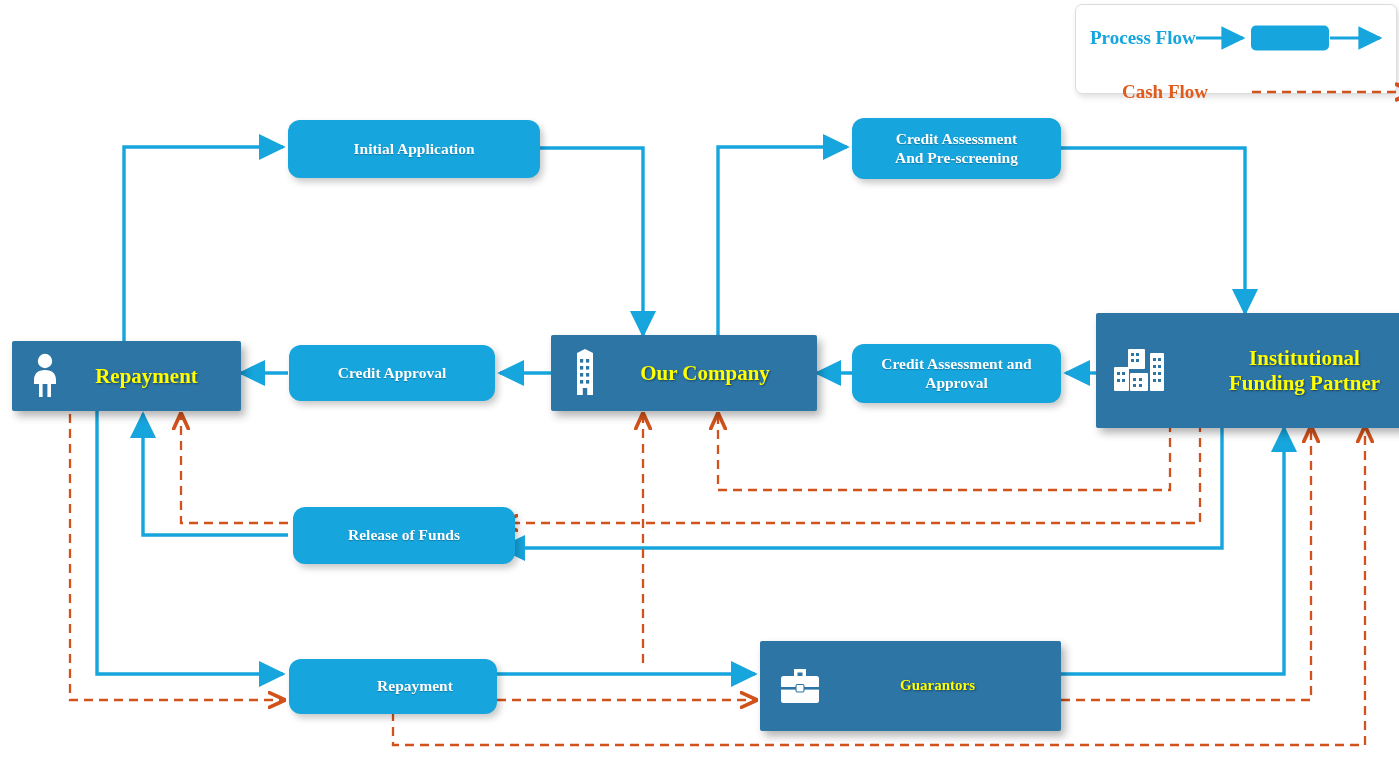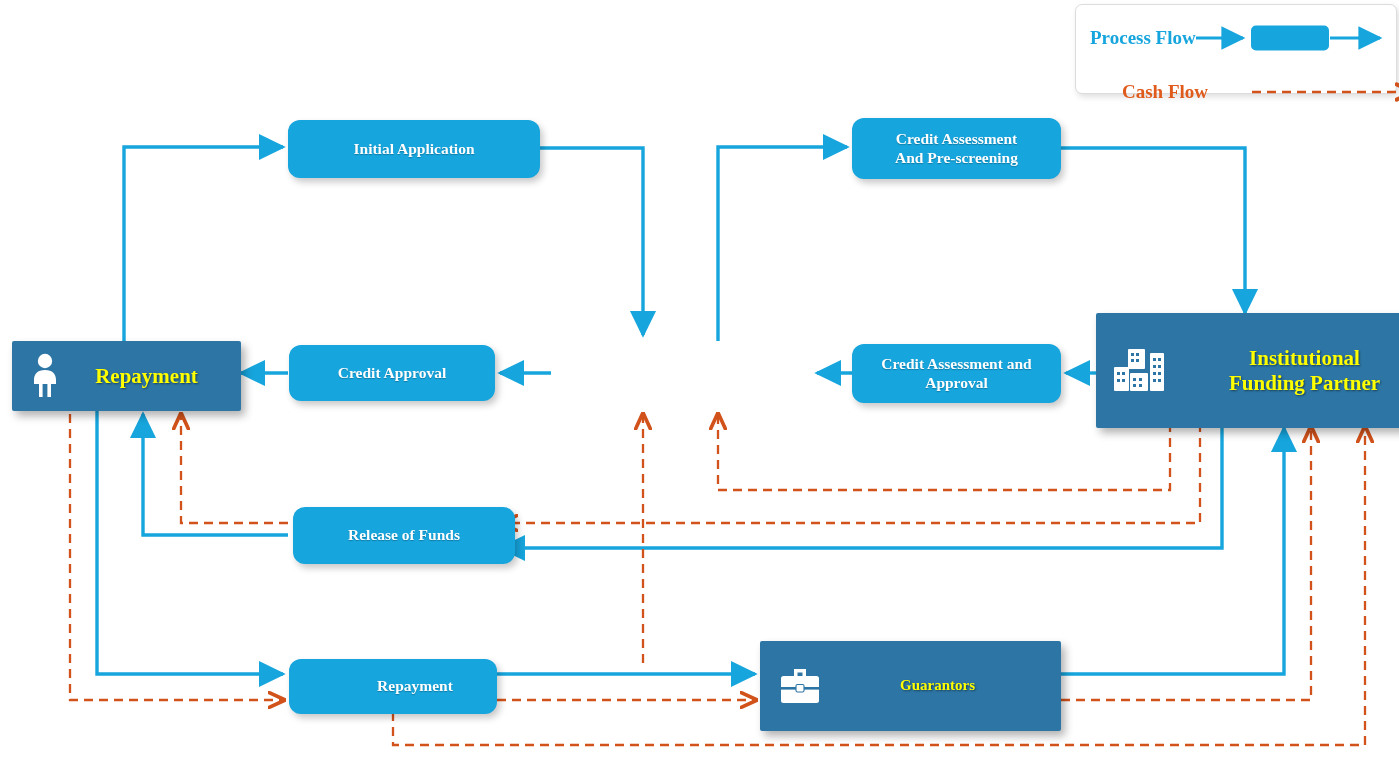--- a/index.html
+++ b/index.html
@@ -175,20 +175,40 @@
   <div class="node actor" style="left:12px; top:341px; width:229px; height:70px;">
     <span class="actor-icon">
       <svg width="34" height="46" viewBox="0 0 34 46" aria-hidden="true">
         <circle cx="17" cy="8" r="7.2" fill="#ffffff"></circle>
         <path d="M17 17 C9.5 17 6 21 6 27 L6 31 L11 31 L11 44 L14.6 44 L14.6 31 L19.4 31 L19.4 44 L23 44 L23 31 L28 31 L28 27 C28 21 24.5 17 17 17 Z" fill="#ffffff"></path>
       </svg>
     </span>
     <span class="actor-label lbl-big">Repayment</span>
   </div>
 
+  <div class="node actor" style="left:551px; top:335px; width:266px; height:76px;">
+    <span class="actor-icon">
+      <svg width="36" height="48" viewBox="0 0 36 48" aria-hidden="true">
+        <path d="M10 4 L26 4 L26 46 L10 46 Z" fill="#ffffff"></path>
+        <path d="M10 4 L18 0 L26 4 Z" fill="#ffffff"></path>
+        <g fill="#2d75a4">
+          <rect x="13" y="10" width="3.2" height="3.6"></rect>
+          <rect x="19" y="10" width="3.2" height="3.6"></rect>
+          <rect x="13" y="17" width="3.2" height="3.6"></rect>
+          <rect x="19" y="17" width="3.2" height="3.6"></rect>
+          <rect x="13" y="24" width="3.2" height="3.6"></rect>
+          <rect x="19" y="24" width="3.2" height="3.6"></rect>
+          <rect x="13" y="31" width="3.2" height="3.6"></rect>
+          <rect x="19" y="31" width="3.2" height="3.6"></rect>
+          <rect x="15.8" y="39" width="4.4" height="7"></rect>
+        </g>
+      </svg>
+    </span>
+    <span class="actor-label lbl-big">Our Company</span>
+  </div>
 
   <div class="node actor" style="left:1096px; top:313px; width:347px; height:115px;">
     <span class="actor-icon">
       <svg width="64" height="52" viewBox="0 0 64 52" aria-hidden="true">
         <g fill="#ffffff">
           <rect x="16" y="4" width="17" height="20" rx="1"></rect>
           <rect x="38" y="8" width="14" height="38" rx="1"></rect>
           <rect x="2" y="22" width="15" height="24" rx="1"></rect>
           <rect x="18" y="28" width="18" height="18" rx="1"></rect>
         </g>

